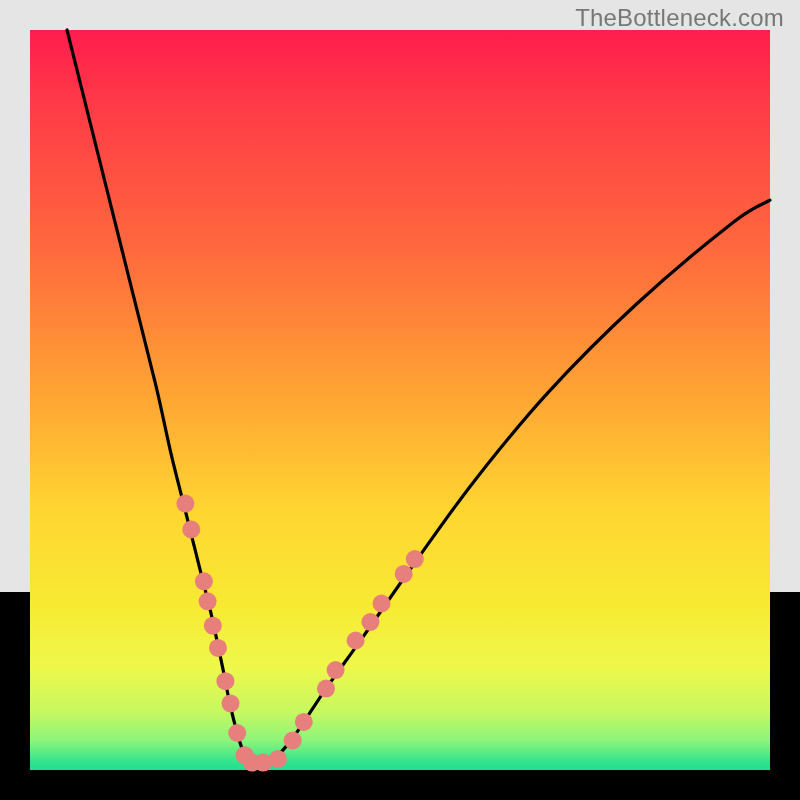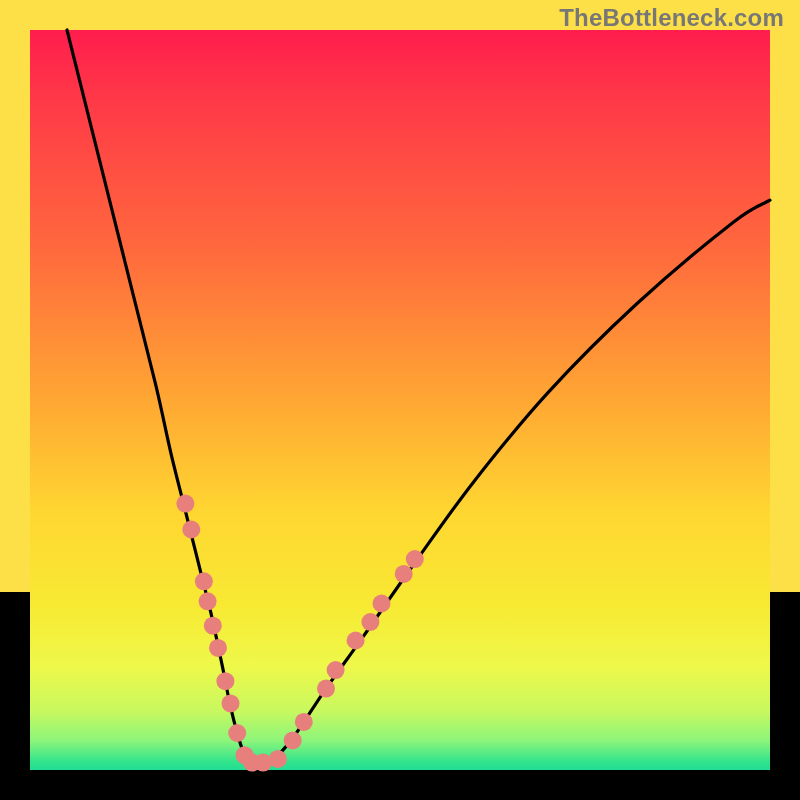--- a/index.html
+++ b/index.html
@@ -7,22 +7,21 @@
     padding: 0;
     width: 800px;
     height: 800px;
     overflow: hidden;
     background: #000;
   }
   .frame {
     position: absolute;
     width: 800px;
     height: 592px;
-    background: #fde047;
-    font-weight: bold;
+    background: #e5e5e5;
   }
   .plot {
     position: absolute;
     left: 30px;
     top: 30px;
     width: 740px;
     height: 740px;
     
     background: linear-gradient(
       to bottom,

